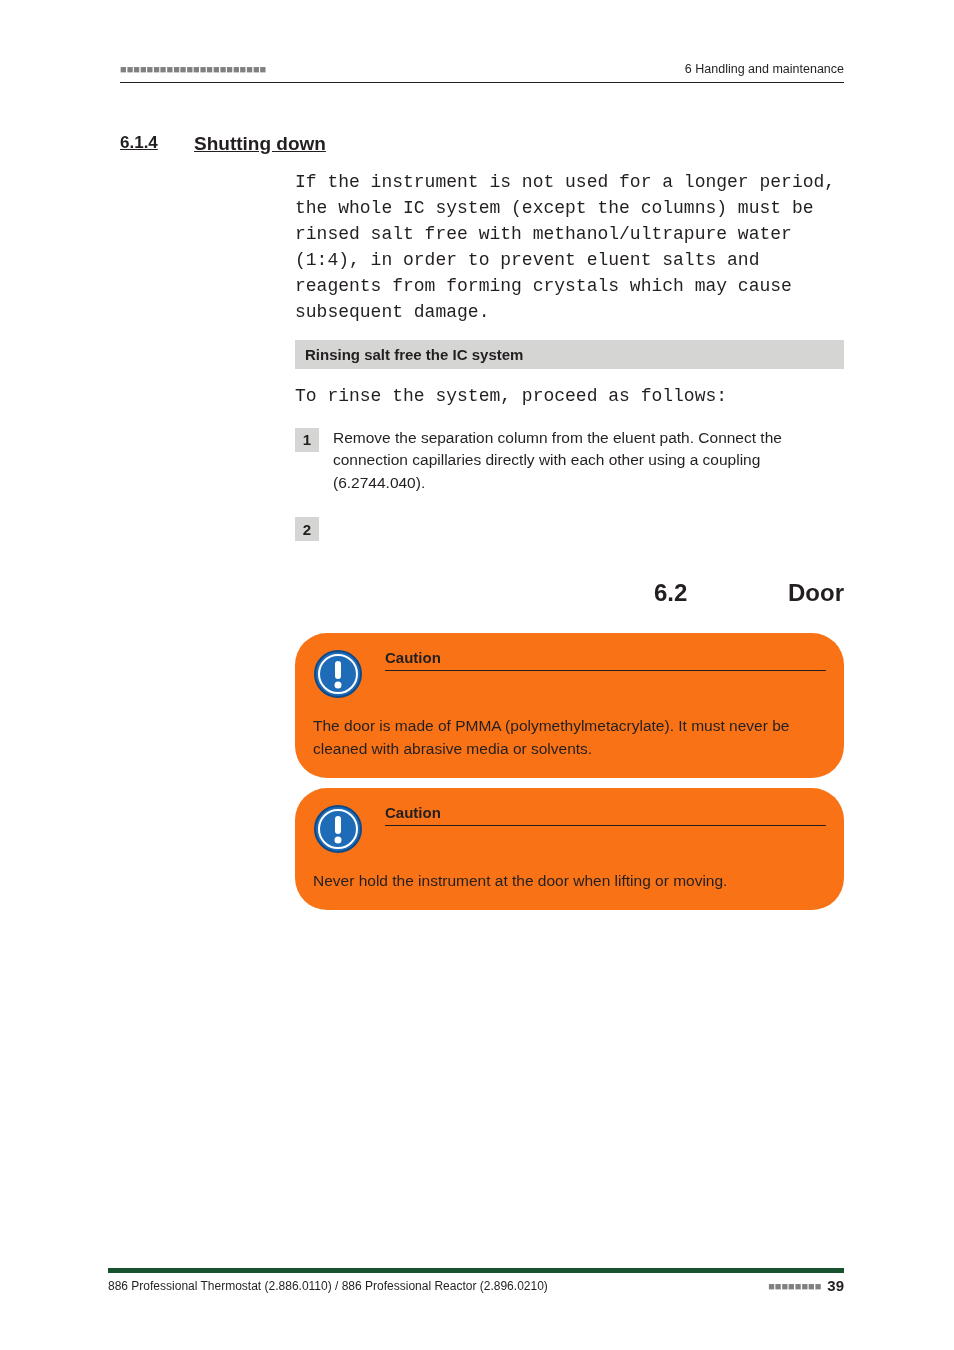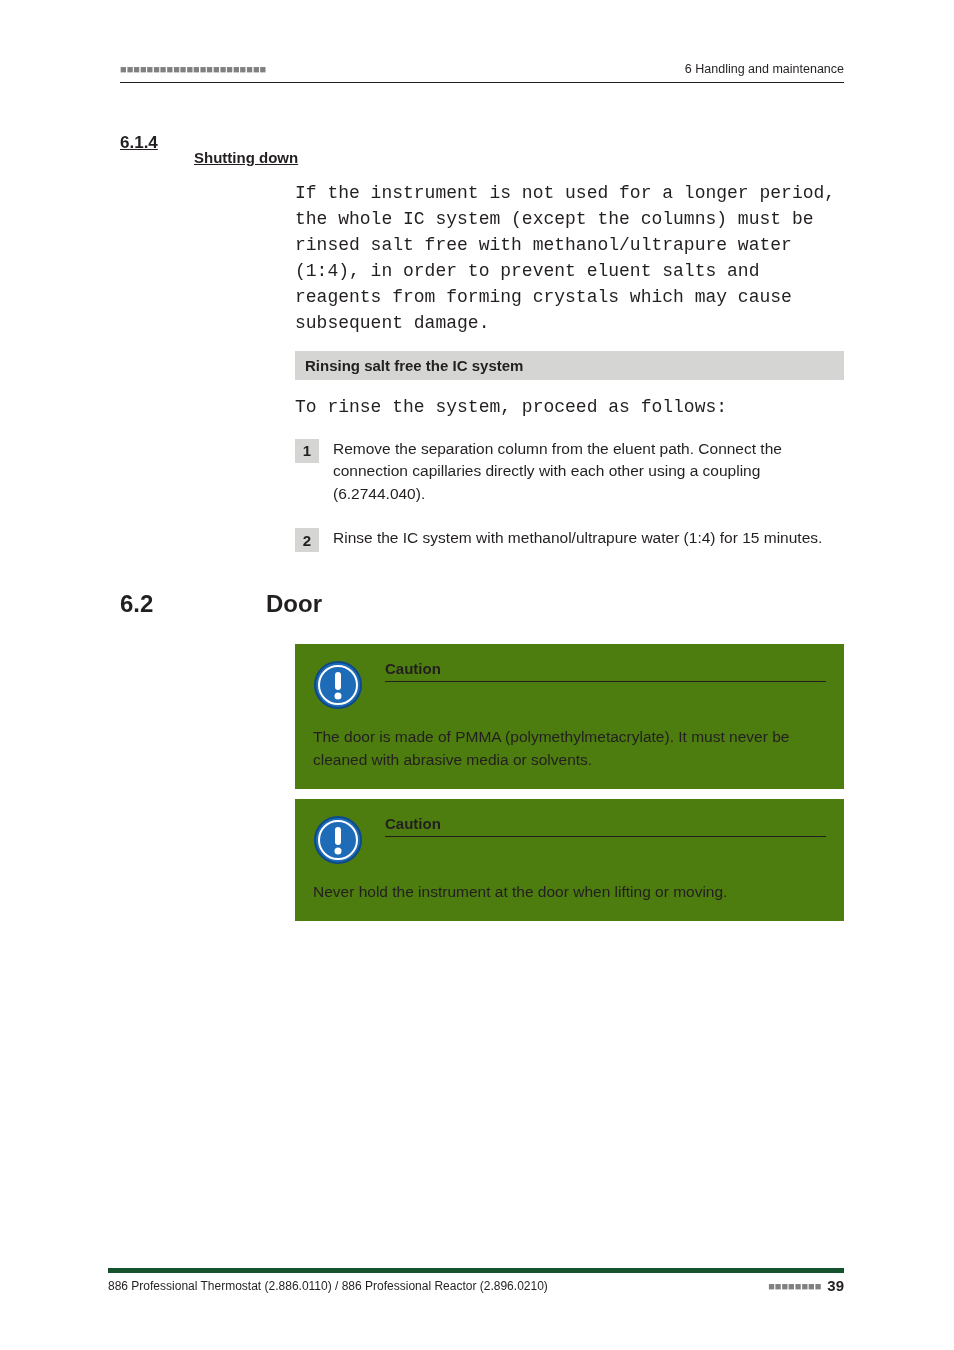--- a/index.html
+++ b/index.html
@@ -22,21 +22,21 @@
     color: #231f20;
     padding-bottom: 6px;
     border-bottom: 1px solid #231f20;
   }
   .header-left { color: #808080; letter-spacing: 0px; font-size: 11px; }
   .header-right { font-size: 12.5px; }
   .content { padding-top: 50px; }
 
   .h3-row { display: flex; gap: 18px; margin-bottom: 14px; text-decoration: underline; }
   .h3-num { font-weight: 800; font-size: 17px; min-width: 56px; }
-  .h3-title { font-weight: 800; font-size: 15px; margin-top: 16px; }
+  .h3-title { font-weight: 800; font-size: 19px; }
 
   .body-block { margin-left: 175px; }
   .para { font-size: 18px; line-height: 1.45; margin-bottom: 12px; font-family: Liberation Mono, monospace; }
 
   .grey-bar {
     background: #d5d5d3;
     padding: 6px 10px;
     font-weight: 700;
     font-size: 15px;
     margin: 14px 0 14px 0;
@@ -51,28 +51,29 @@
     width: 24px;
     height: 24px;
     display: flex;
     align-items: center;
     justify-content: center;
     flex: 0 0 24px;
     margin-top: 1px;
   }
   .step-text { font-size: 15.5px; line-height: 1.45; }
 
-  .h2-row { display: flex; gap: 54px; margin: 38px 0 26px 0; }
+  .h2-row { display: flex; gap: 42px; margin: 38px 0 26px 0; justify-content: flex-end; }
   .h2-num { font-weight: 800; font-size: 24px; min-width: 56px; }
   .h2-title { font-weight: 800; font-size: 24px; margin-left: 36px; }
 
   .caution-box {
-    background: #4d7c0f;
+    background: #f97316;
     padding: 16px 18px 18px 18px;
     margin: 0 0 10px 0;
+    border-radius: 32px;
   }
   .caution-head { display: flex; align-items: flex-start; gap: 22px; margin-bottom: 12px; }
   .caution-icon { flex: 0 0 50px; }
   .caution-title-wrap { flex: 1; padding-top: 0px; }
   .caution-title {
     font-weight: 700;
     font-size: 15px;
     padding-bottom: 4px;
     border-bottom: 1px solid #231f20;
   }
@@ -117,21 +118,20 @@
 
       <p class="para">To rinse the system, proceed as follows:</p>
 
       <div class="step">
         <div class="step-num">1</div>
         <div class="step-text">Remove the separation column from the eluent path. Connect the connection capillaries directly with each other using a coupling (6.2744.040).</div>
       </div>
 
       <div class="step">
         <div class="step-num">2</div>
-        <div class="step-text">Rinse the IC system with methanol/ultrapure water (1:4) for 15 minutes.</div>
       </div>
 
     </div>
 
     <div class="h2-row">
       <div class="h2-num">6.2</div>
       <div class="h2-title">Door</div>
     </div>
 
     <div class="body-block">

